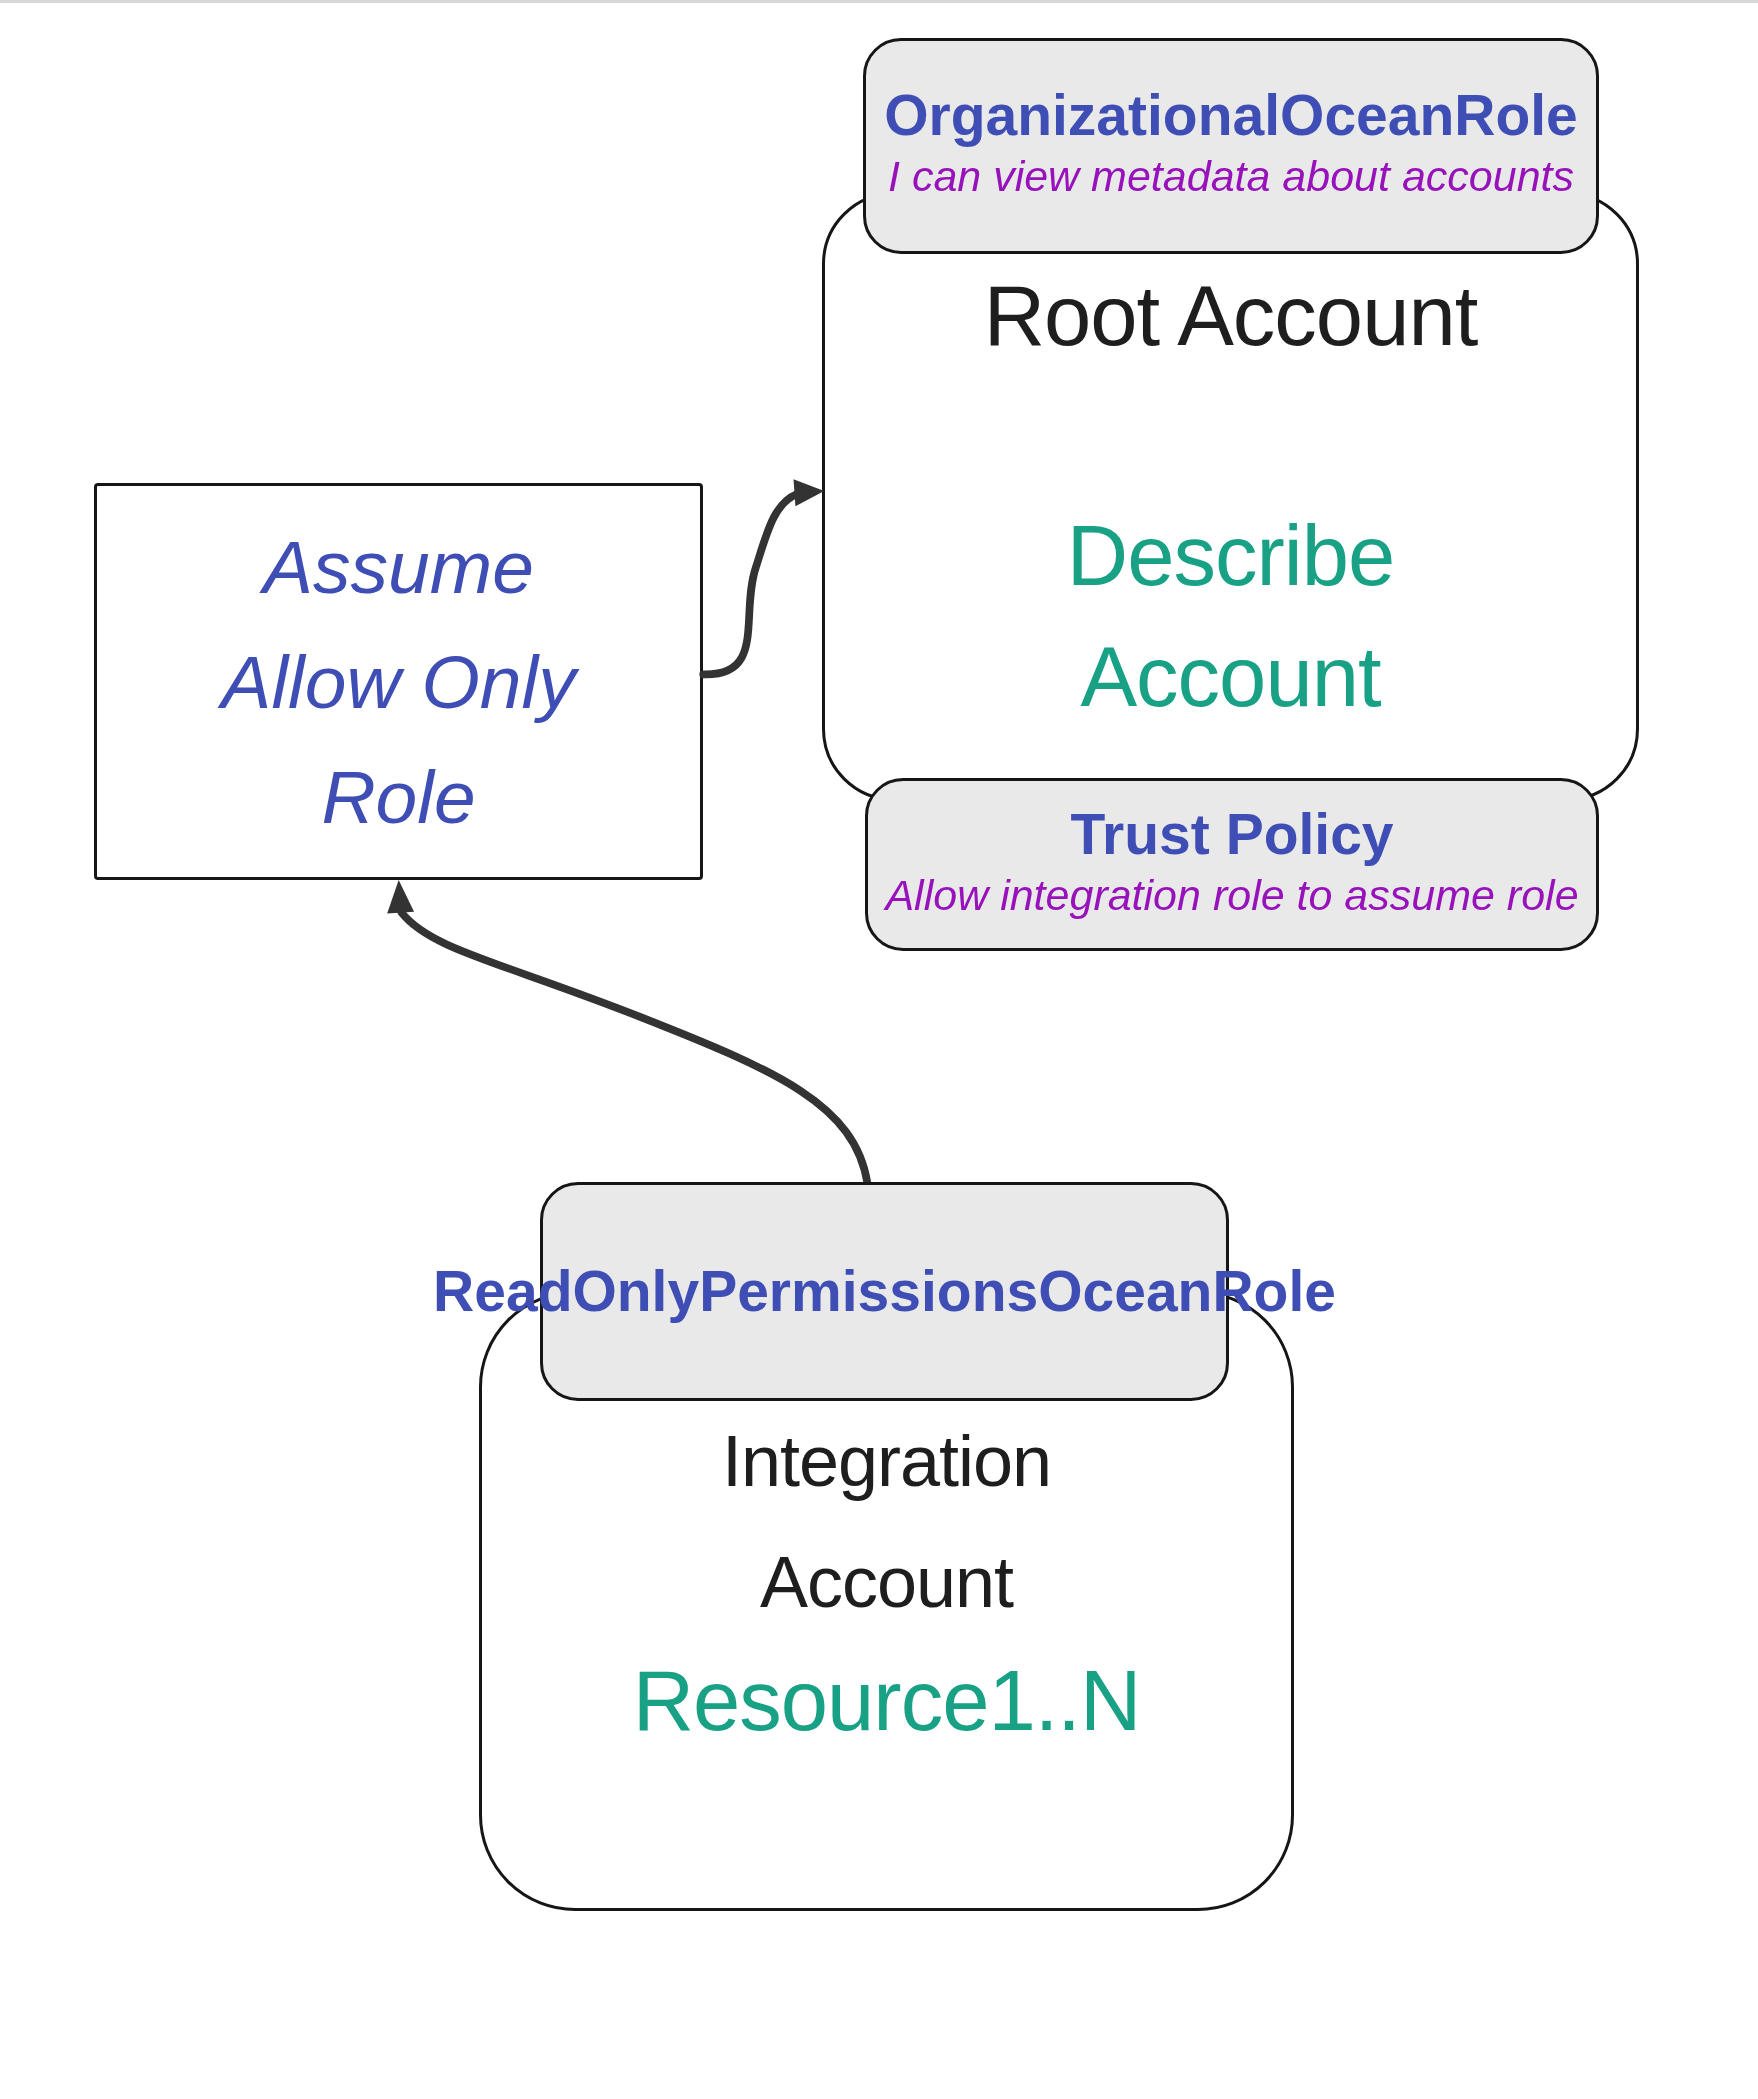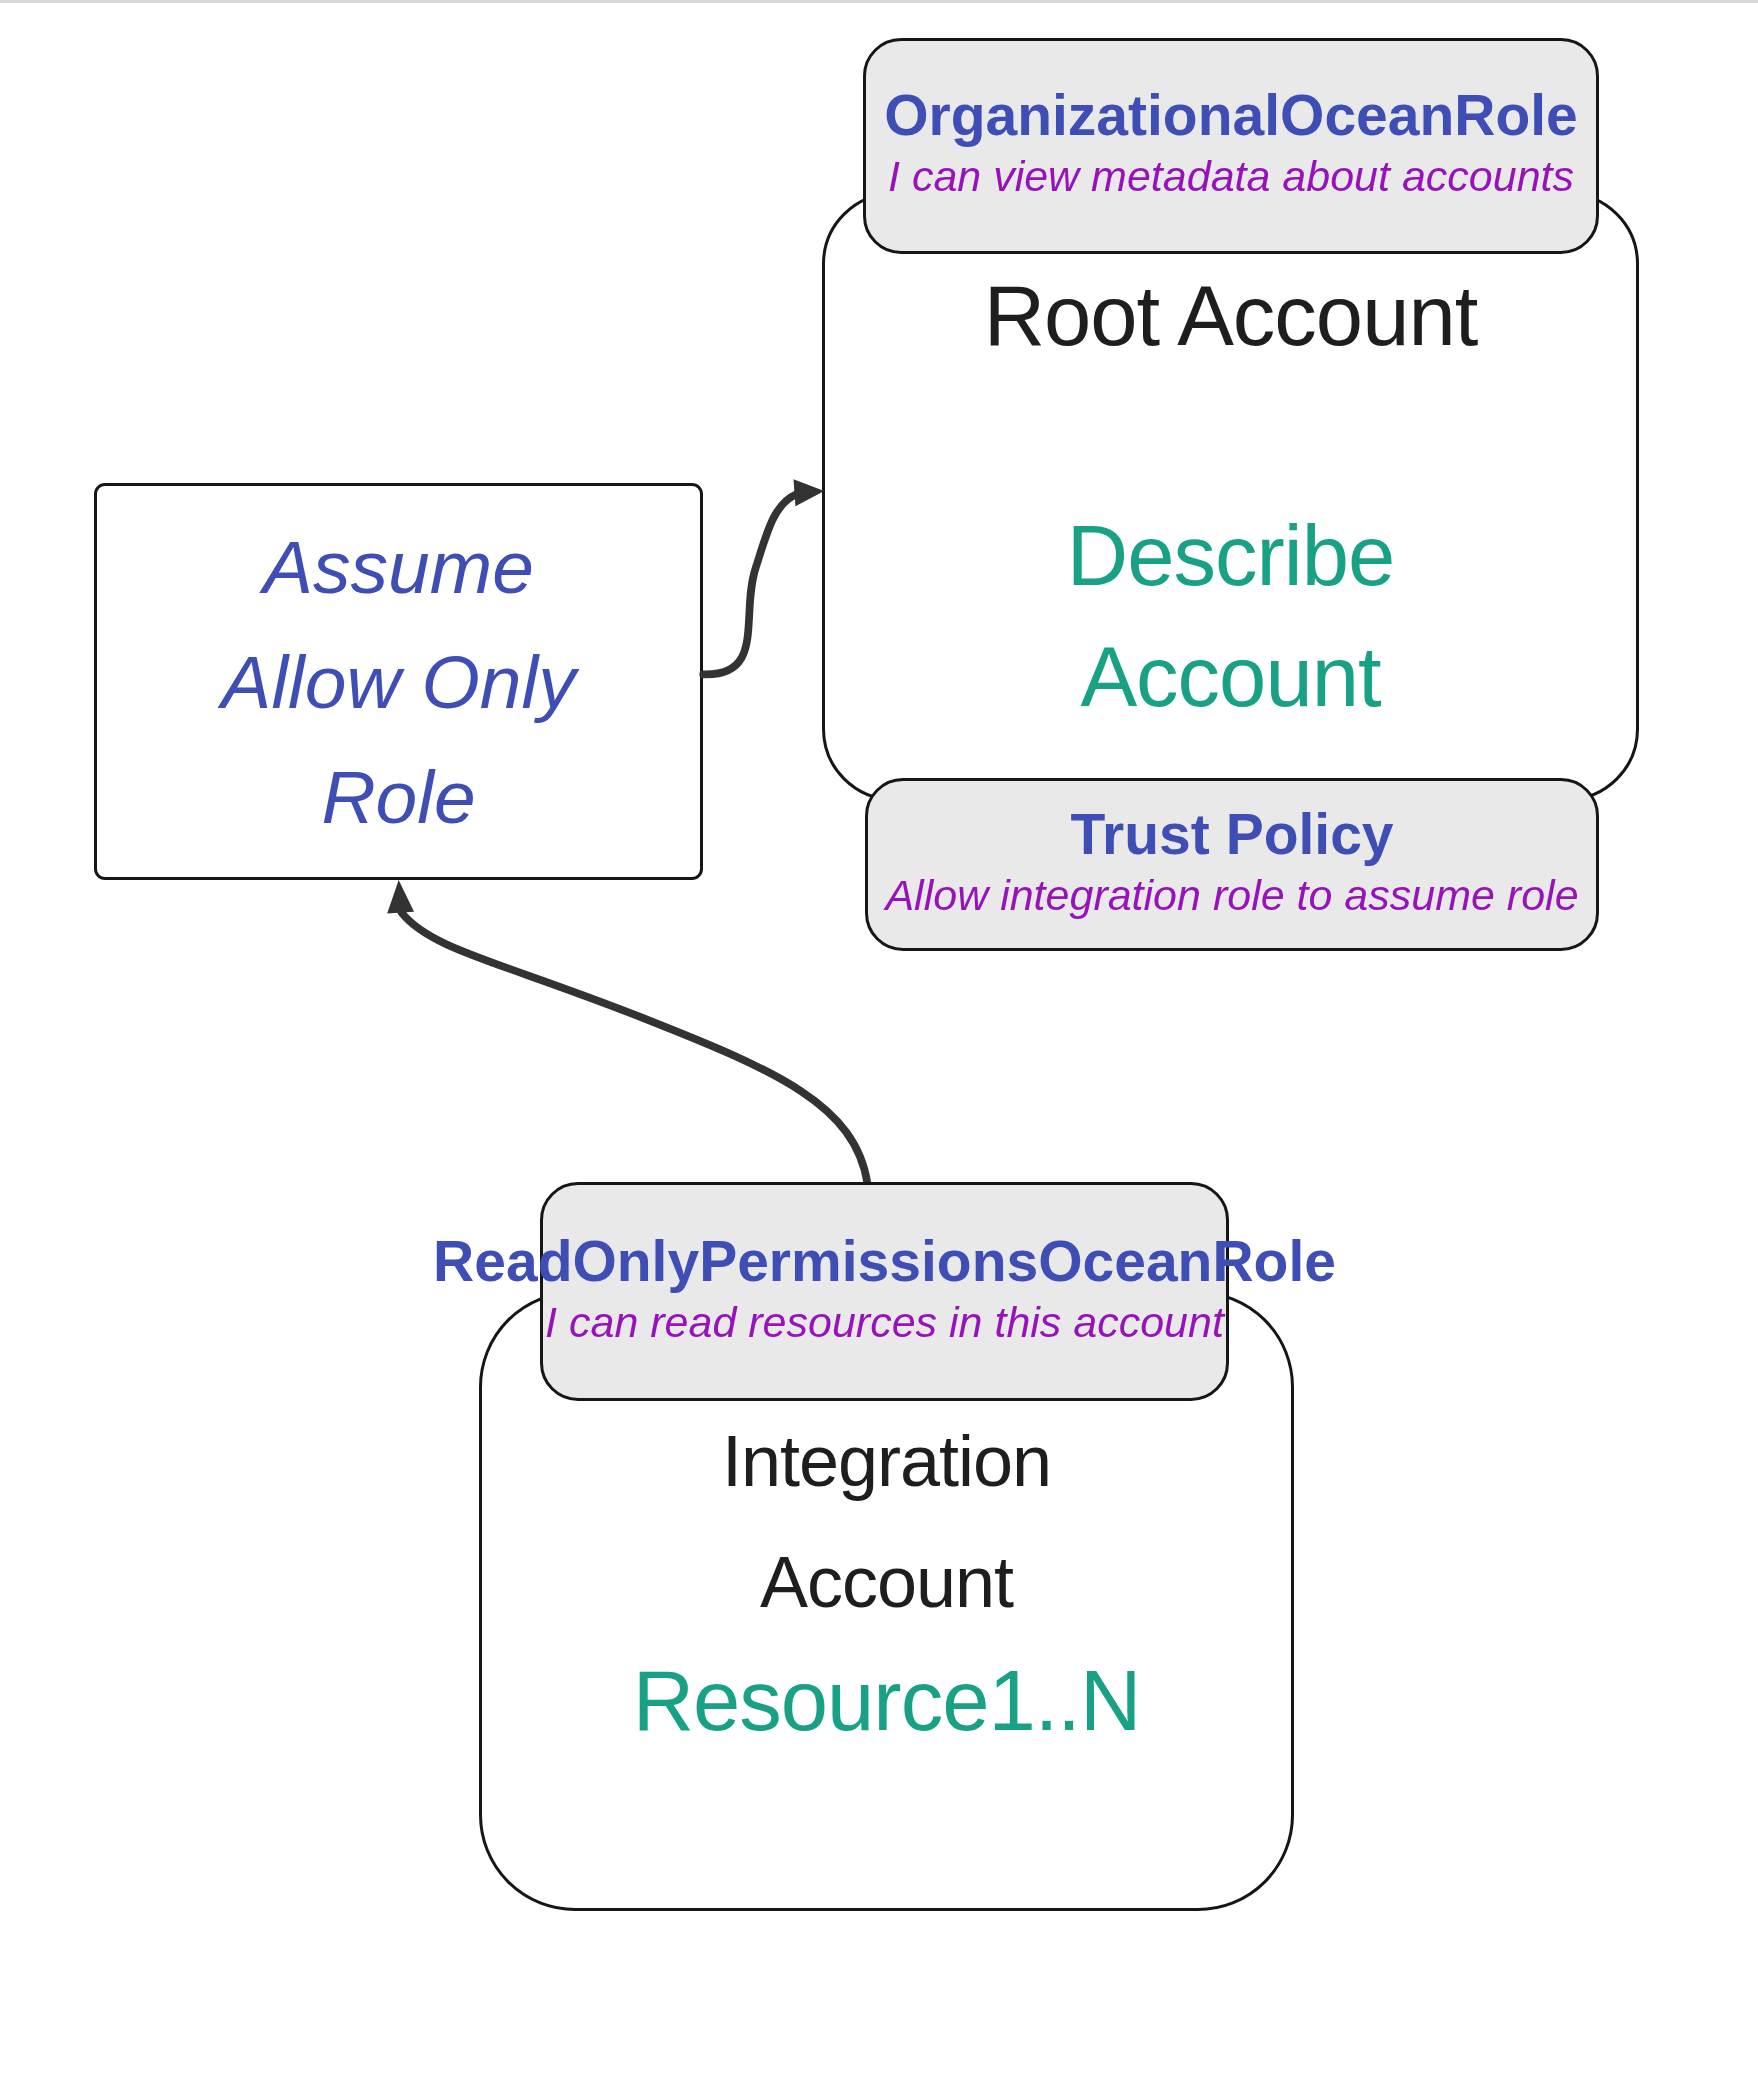--- a/index.html
+++ b/index.html
@@ -51,21 +51,21 @@
     z-index: 1;
   }
   .node-root {
     left: 822px; top: 192px;
     width: 817px; height: 609px;
     border-radius: 72px;
   }
   .node-assume {
     left: 94px; top: 483px;
     width: 609px; height: 397px;
-    border-radius: 11px;
+    border-radius: 4px;
   }
   .node-integration {
     left: 479px; top: 1291px;
     width: 815px; height: 620px;
     border-radius: 96px;
   }
 
   .node-title {
     position: absolute;
     left: 0; right: 0;
@@ -188,17 +188,16 @@
     <div class="badge-desc">I can view metadata about accounts</div>
   </div>
 
   <div class="badge badge-trust">
     <div class="badge-name">Trust Policy</div>
     <div class="badge-desc">Allow integration role to assume role</div>
   </div>
 
   <div class="badge badge-readonly">
     <div class="badge-name">ReadOnlyPermissionsOceanRole</div>
-    <div class="badge-desc">I can read resources in this account</div>
   </div>
 
 </div>
 
 
 </body></html>

